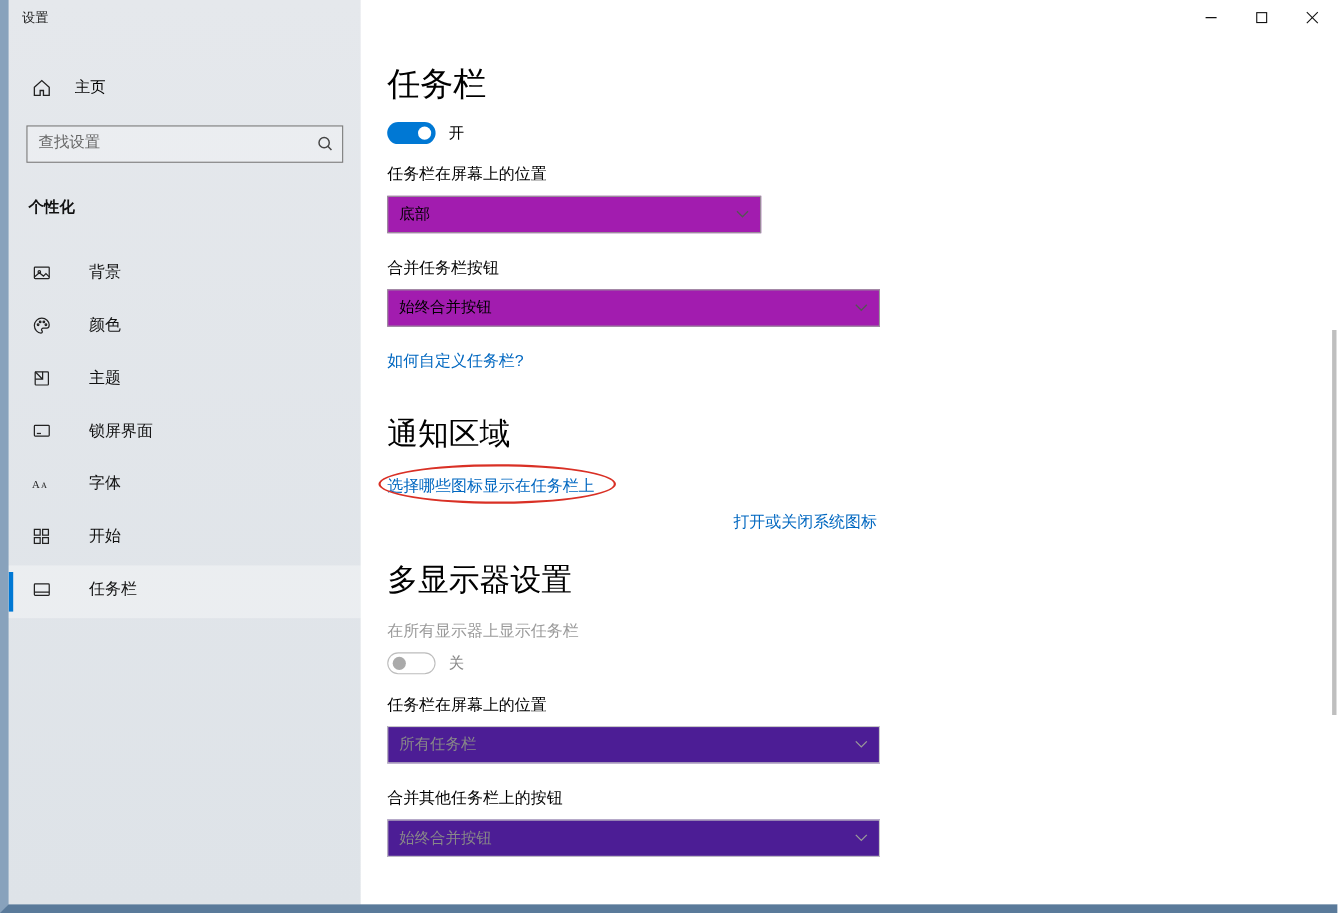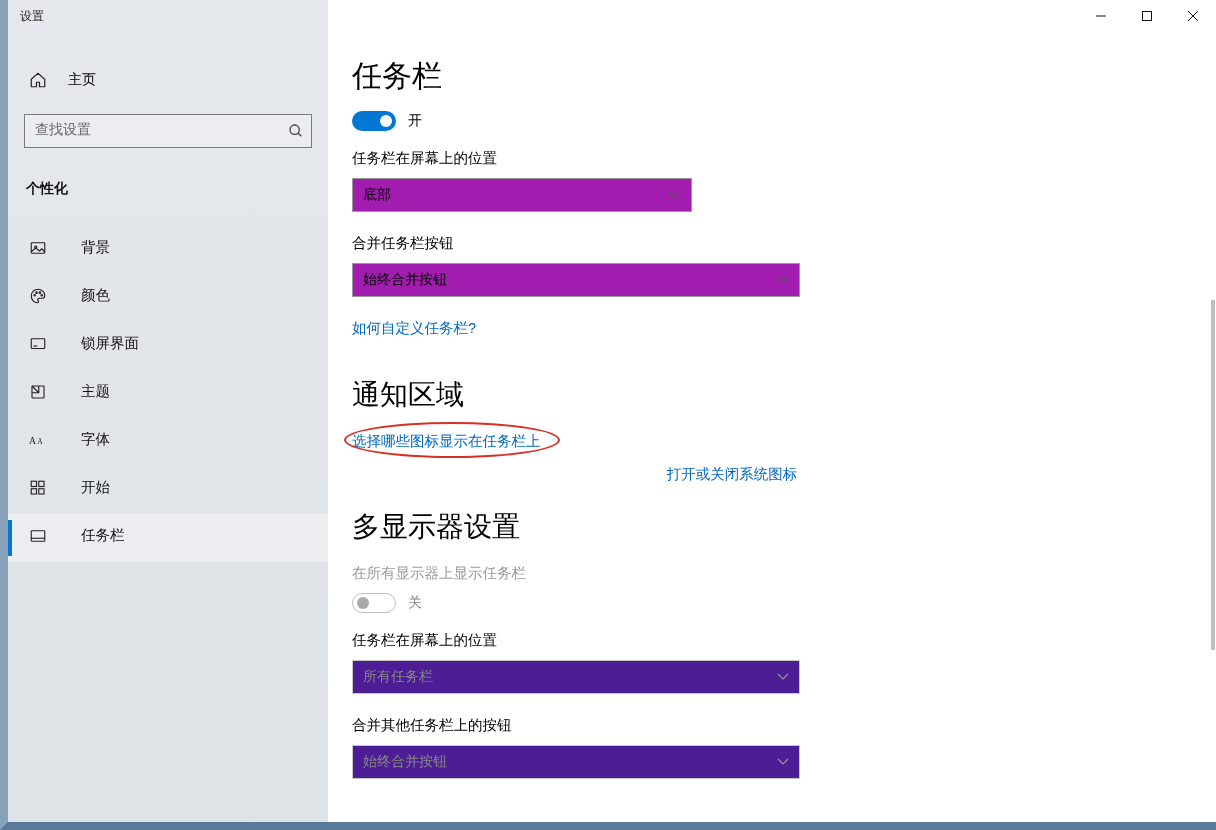--- a/index.html
+++ b/index.html
@@ -255,34 +255,34 @@
               <circle cx="10" cy="7.5" r="1"></circle>
               <circle cx="14.5" cy="7.5" r="1"></circle>
               <circle cx="17" cy="11" r="1"></circle>
             </svg>
         </span>
         <span class="label">颜色</span>
       </div>
       <div class="nav-item">
         <span class="icon">
           <svg width="18" height="18" viewBox="0 0 24 24" fill="none" stroke="#222" stroke-width="1.5">
+              <rect x="4" y="4" width="16" height="16" rx="1"></rect>
+              <path d="M4 4 L13 13 M13 4 L13 13 L4 13"></path>
+            </svg>
+        </span>
+        <span class="label">主题</span>
+      </div>
+      <div class="nav-item">
+        <span class="icon">
+          <svg width="18" height="18" viewBox="0 0 24 24" fill="none" stroke="#222" stroke-width="1.5">
               <rect x="3" y="5" width="18" height="13" rx="1"></rect>
               <rect x="6" y="14" width="5" height="1.5" fill="#222" stroke="none"></rect>
             </svg>
         </span>
         <span class="label">锁屏界面</span>
-      </div>
-      <div class="nav-item">
-        <span class="icon">
-          <svg width="18" height="18" viewBox="0 0 24 24" fill="none" stroke="#222" stroke-width="1.5">
-              <rect x="4" y="4" width="16" height="16" rx="1"></rect>
-              <path d="M4 4 L13 13 M13 4 L13 13 L4 13"></path>
-            </svg>
-        </span>
-        <span class="label">主题</span>
       </div>
       <div class="nav-item">
         <span class="icon">
           <svg width="18" height="16" viewBox="0 0 24 20" fill="#222">
               <text x="0" y="15" font-size="13" font-family="serif">A</text>
               <text x="11" y="15" font-size="10" font-family="serif">A</text>
             </svg>
         </span>
         <span class="label">字体</span>
       </div>

